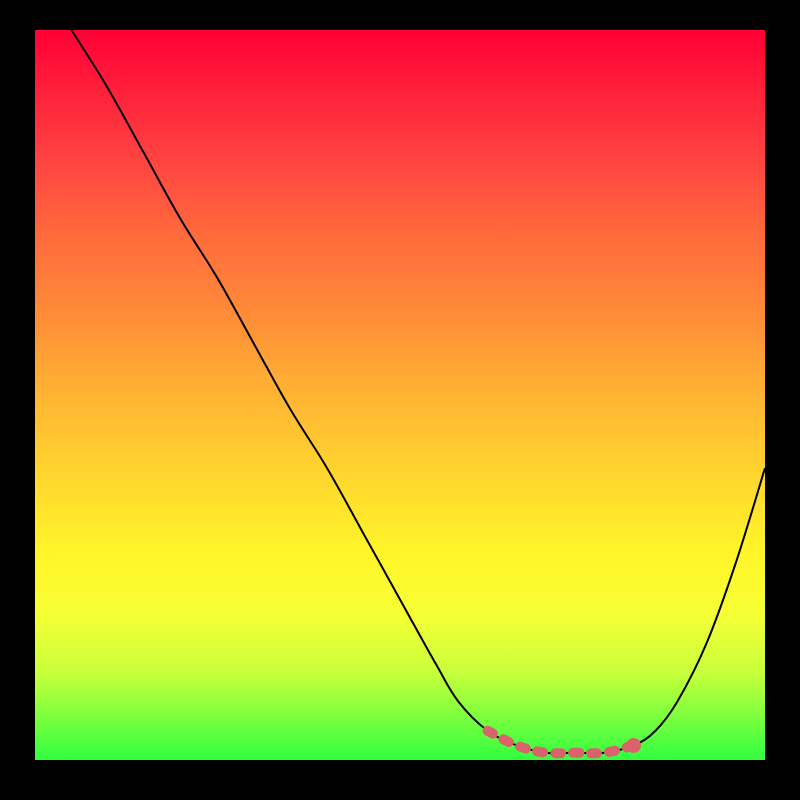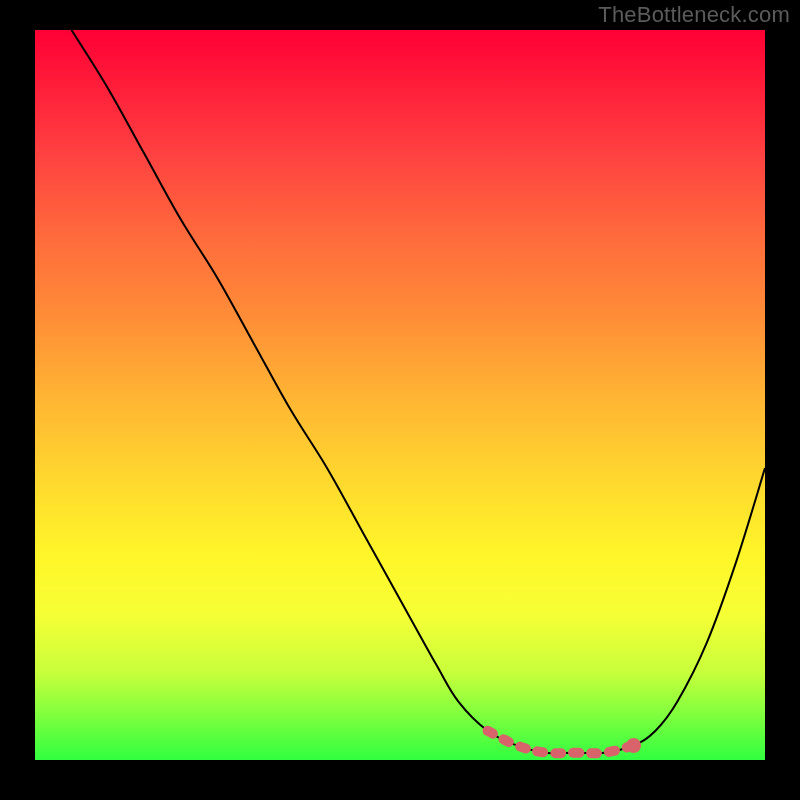--- a/index.html
+++ b/index.html
@@ -53,21 +53,20 @@
     left: 0;
     top: 0;
     width: 730px;
     height: 730px;
     overflow: visible;
   }
 </style>
 </head>
 <body>
 <div class="container">
-  <div class="watermark">TheBottleneck.com</div>
 
   <div class="plot-area">
     <svg class="chart-svg" viewBox="0 0 730 730" preserveAspectRatio="none">
       <path id="main-curve" fill="none" stroke="#000000" stroke-width="2" d="M 36.5 0 C 43.07 10.511999999999995, 59.86 36.06199999999997, 73 58.39999999999998 C 86.14 80.73799999999999, 96.36 100.44800000000004, 109.5 124.10000000000002 C 122.64 147.752, 132.86 167.46199999999996, 146 189.79999999999995 C 159.14 212.13799999999995, 169.36 225.86199999999997, 182.5 248.2 C 195.64 270.538, 205.86 290.24800000000005, 219 313.90000000000003 C 232.14 337.552, 242.35999999999999 357.26200000000006, 255.49999999999997 379.6 C 268.64 401.938, 278.86 415.66200000000003, 292 438 C 305.14 460.33799999999997, 315.36 480.048, 328.5 503.7 C 341.64 527.352, 351.86 545.7479999999999, 365 569.4 C 378.14 593.052, 390.98800000000006 616.7040000000001, 401.50000000000006 635.1 C 412.01200000000006 653.496, 414.202 659.774, 423.4 671.6 C 432.59799999999996 683.426, 442.088 692.9159999999999, 452.6 700.8 C 463.112 708.684, 471.288 711.458, 481.8 715.4 C 492.312 719.342, 500.48799999999994 721.3860000000001, 510.99999999999994 722.7 C 521.512 724.014, 529.688 722.7, 540.2 722.7 C 550.7120000000001 722.7, 558.888 724.014, 569.4 722.7 C 579.9119999999999 721.3860000000001, 589.4019999999999 719.342, 598.5999999999999 715.4 C 607.7979999999999 711.458, 612.616 708.684, 620.5 700.8 C 628.384 692.9159999999999, 633.202 687.368, 642.4 671.6 C 651.598 655.832, 661.0880000000001 638.166, 671.6 613.2 C 682.112 588.234, 690.288 564.436, 700.8 532.9 C 711.3119999999999 501.364, 724.744 455.082, 730 438"></path>
       <path id="highlight-curve" fill="none" stroke="#d9636b" stroke-width="10" stroke-linecap="round" stroke-dasharray="6 12" d="M 452.6 700.8 C 457.856 703.428, 471.288 711.458, 481.8 715.4 C 492.312 719.342, 500.48799999999994 721.3860000000001, 510.99999999999994 722.7 C 521.512 724.014, 529.688 722.7, 540.2 722.7 C 550.7120000000001 722.7, 558.888 724.014, 569.4 722.7 C 579.9119999999999 721.3860000000001, 593.3439999999999 716.7139999999999, 598.5999999999999 715.4"></path>
       <circle id="end-dot" r="7.5" fill="#d9636b" cx="598.5999999999999" cy="715.4"></circle>
     </svg>
   </div>
 </div>
 

